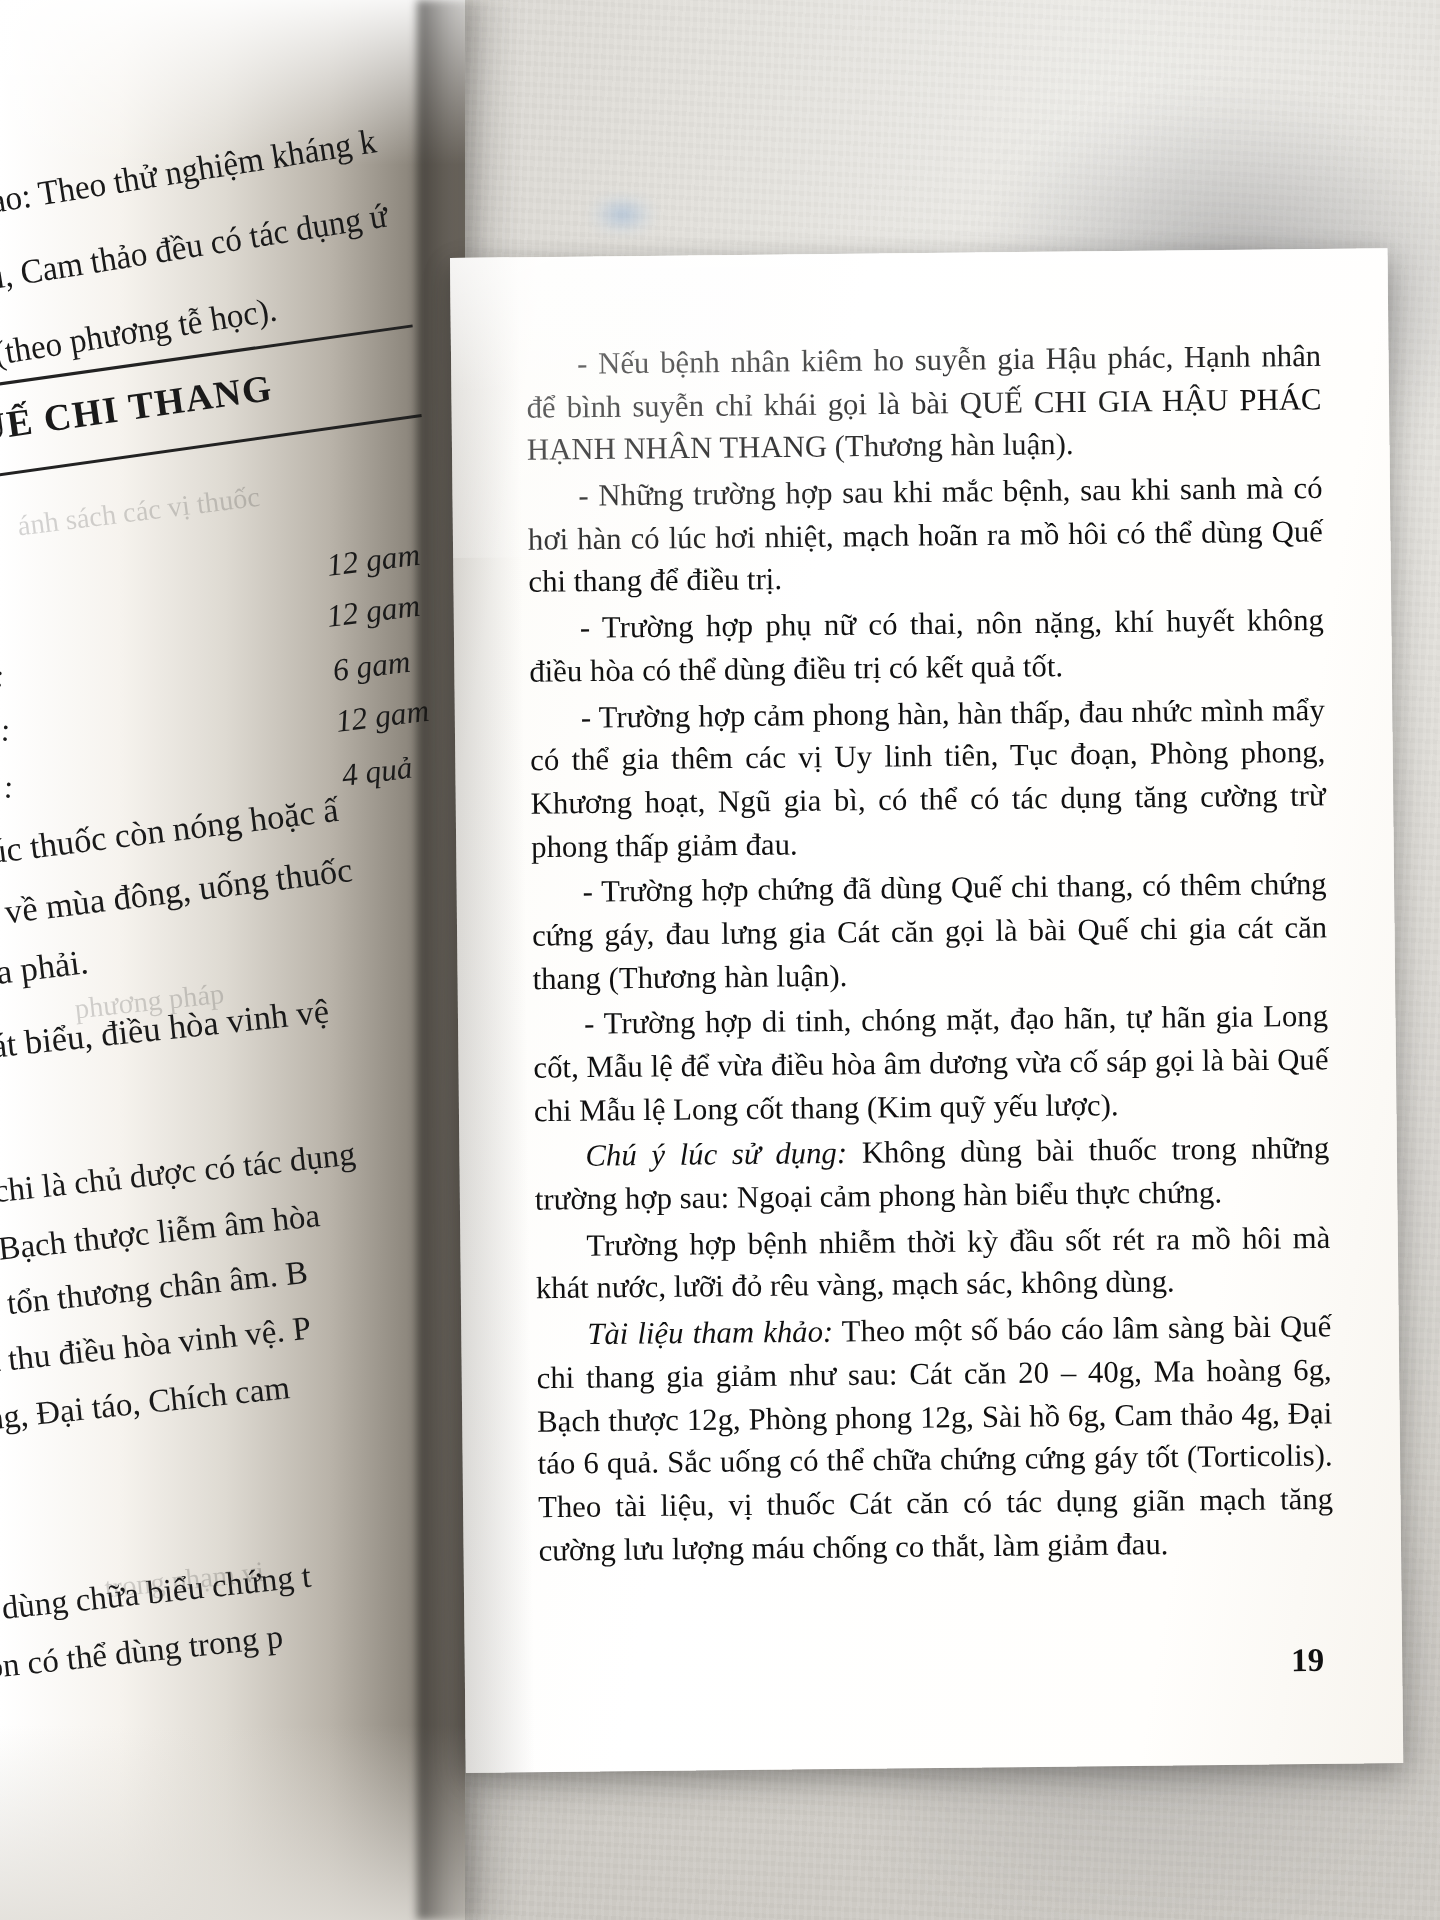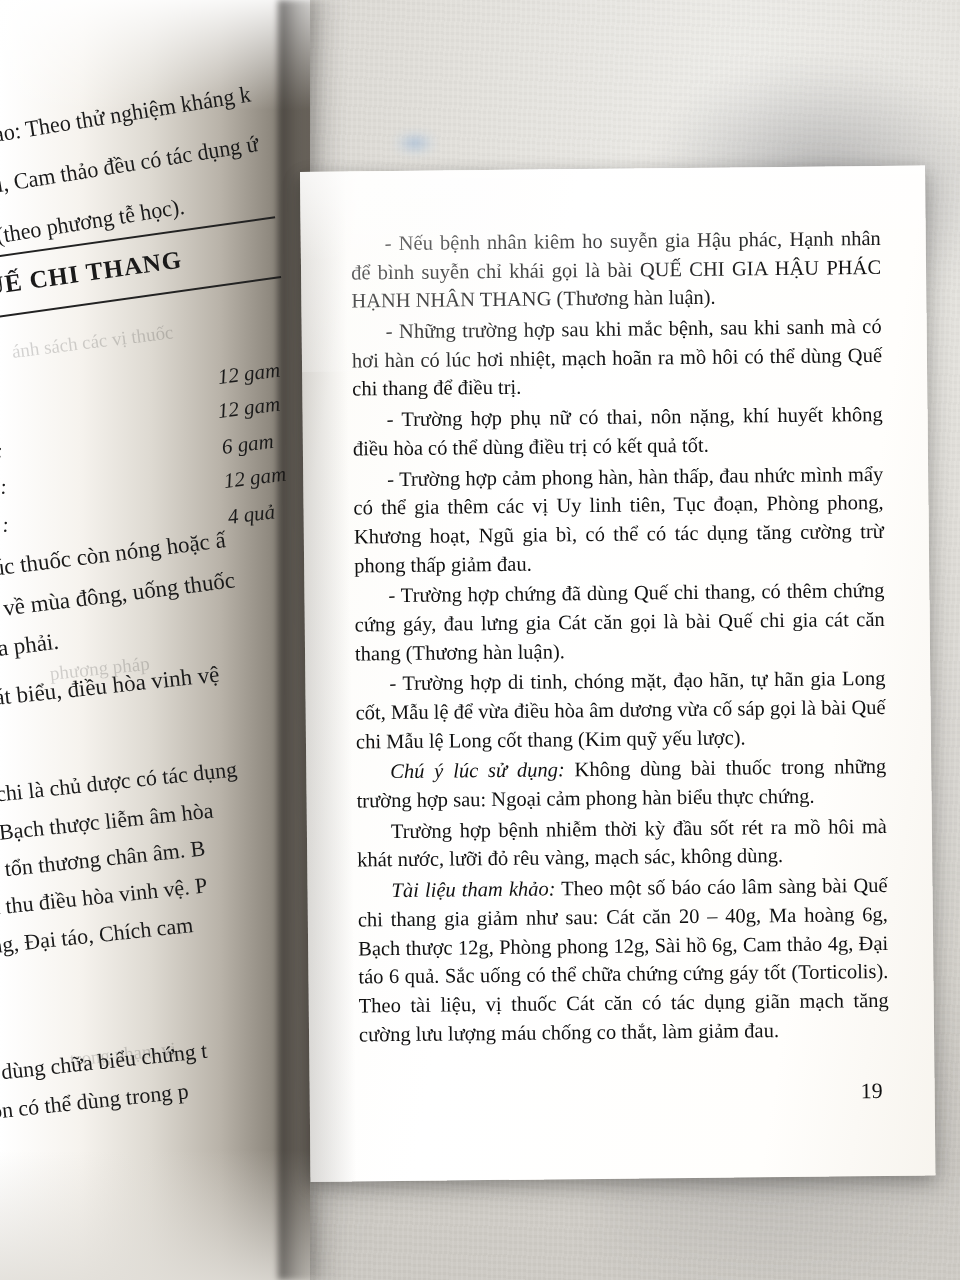--- a/index.html
+++ b/index.html
@@ -173,23 +173,23 @@
     line-height: 1.40;
     text-align: justify;
     color: #111111;
     text-indent: 34px;
     font-family: "Liberation Serif", serif;
   }
   .ital { font-style: italic; }
   .pagenum {
     position: absolute;
     right: 52px;
-    bottom: 72px;
+    bottom: 56px;
     font-size: 22px;
-    font-weight: normal;
+    font-weight: bold;
     color: #111;
     font-family: "Liberation Serif", serif;
   }
 
   
   .highlight-blob {
     position: absolute;
     left: 392px;
     top: 128px;
     width: 46px;

